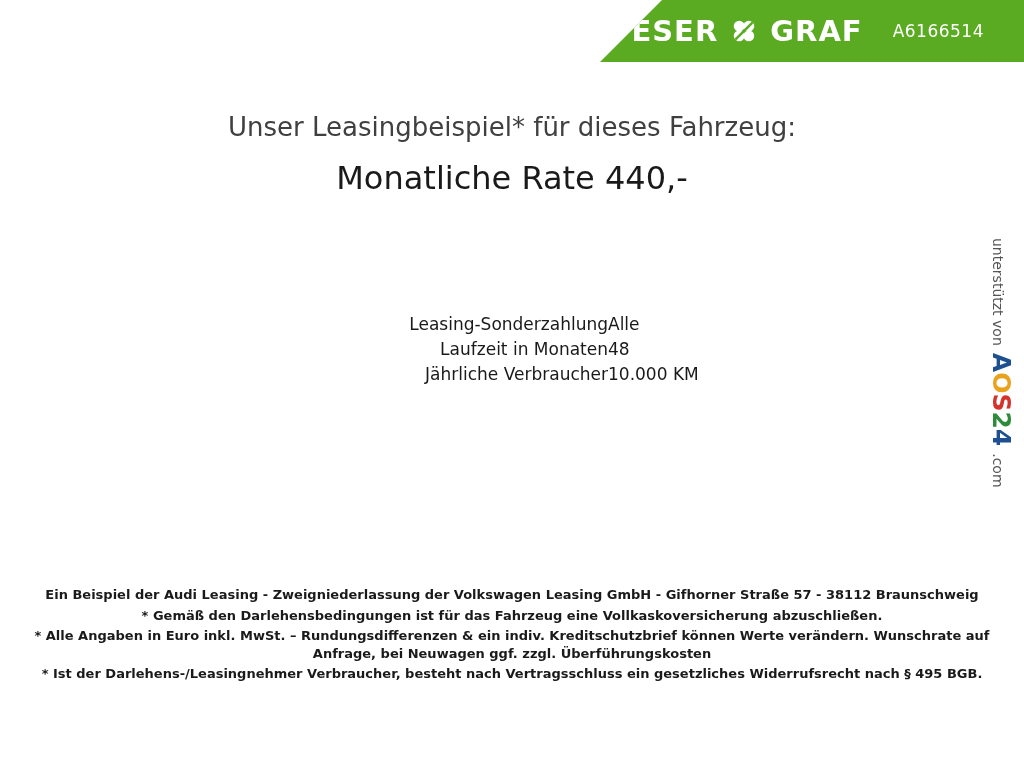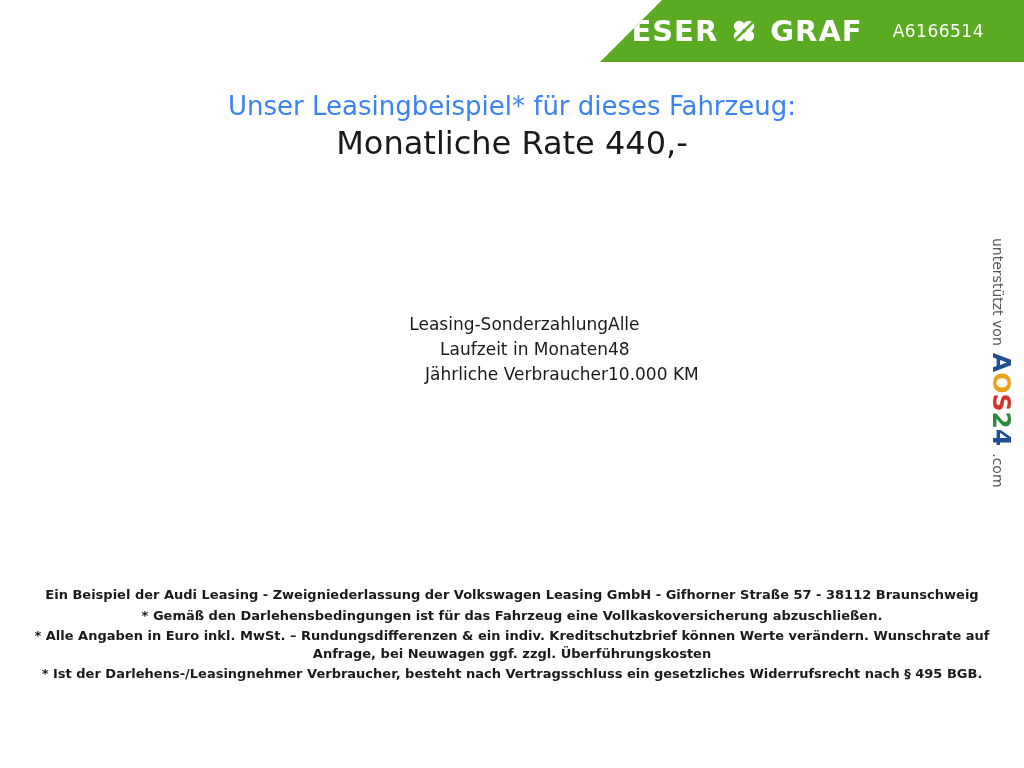--- a/index.html
+++ b/index.html
@@ -64,29 +64,30 @@
   .title-block {
     position: absolute;
     top: 92px;
     left: 0;
     width: 100%;
     text-align: center;
   }
   .title-line1 {
     font-size: 26px;
     font-weight: normal;
-    color: #3b82f6;
+    color: #404040;
     line-height: 1.15;
+    margin-top: 21px;
   }
   .title-line2 {
     font-size: 32px;
     font-weight: normal;
     color: #1a1a1a;
     line-height: 1.3;
-    margin-top: 1px;
+    margin-top: 15px;
   }
 
   
   .details {
     position: absolute;
     top: 314px;
     left: 226px;
     text-align: right;
   }
   .details-row {

